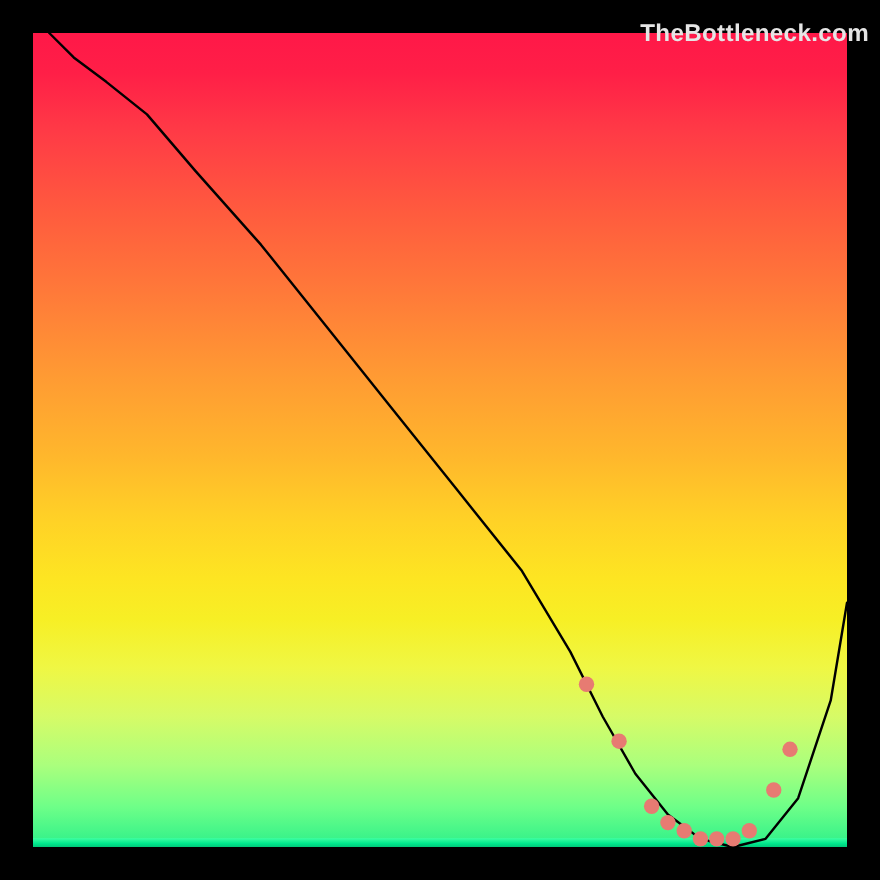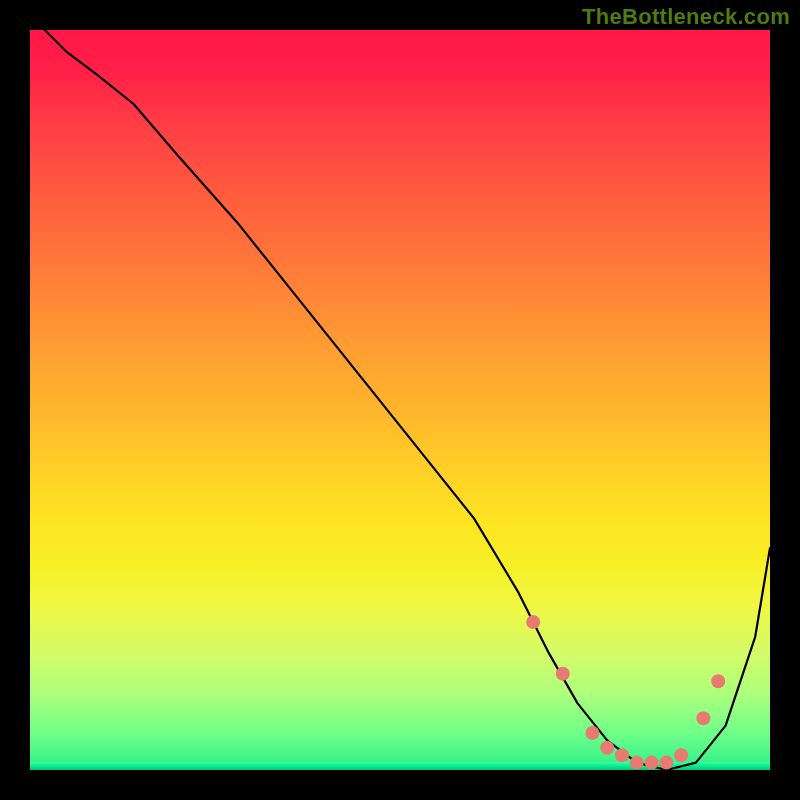--- a/index.html
+++ b/index.html
@@ -12,23 +12,23 @@
     font-family: Arial, Helvetica, sans-serif;
   }
   .frame {
     position: relative;
     width: 800px;
     height: 800px;
     background: #000;
   }
   .watermark {
     position: absolute;
-    top: 4px;
+    top: 17px;
     right: 10px;
-    color: #4d7c0f;
+    color: #e5e5e5;
     font-size: 22px;
     font-weight: 600;
     letter-spacing: 0.3px;
     z-index: 5;
   }
   .plot-area {
     position: absolute;
     left: 30px;
     top: 30px;
     width: 740px;

